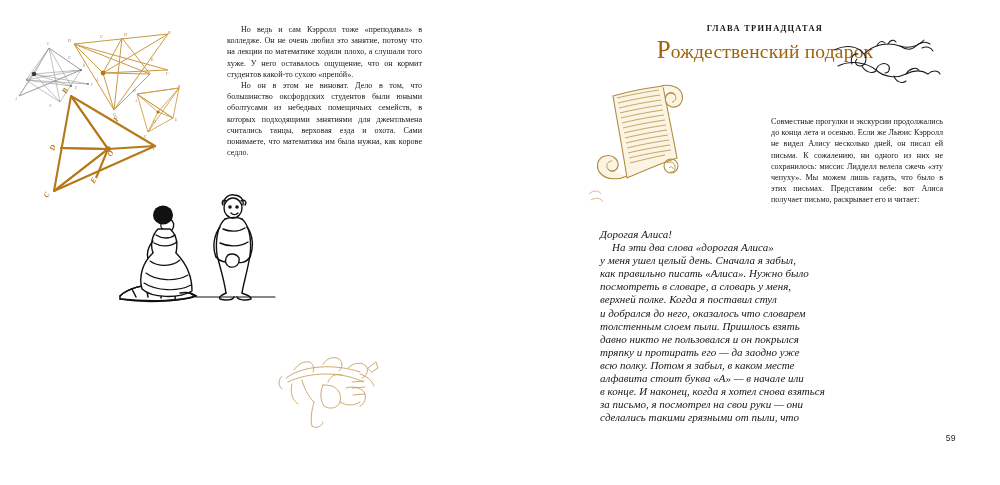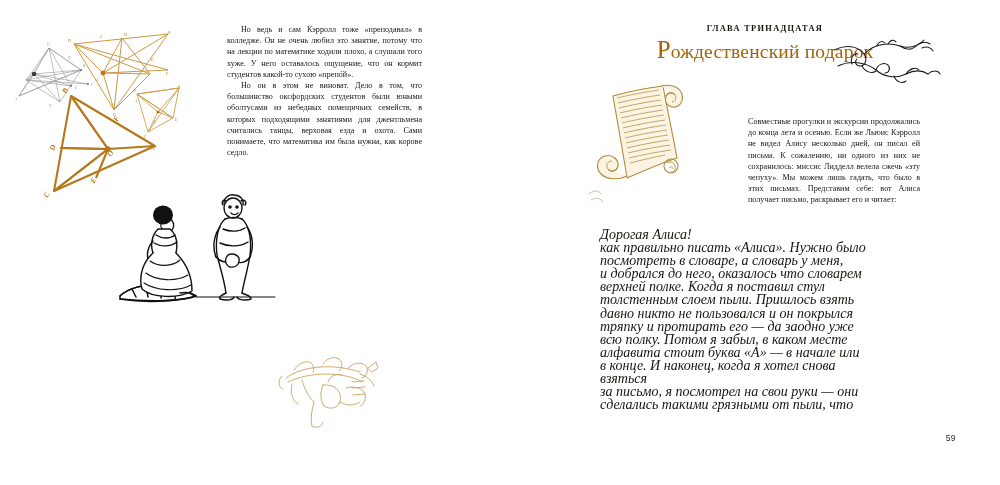--- a/index.html
+++ b/index.html
@@ -30,21 +30,21 @@
     margin-left: 44px;
   }
   .body-text p {
     margin: 0;
     text-indent: 14px;
   }
   .italic-letter {
     position: absolute;
     font-family: "Liberation Serif", "DejaVu Serif", serif;
     font-style: italic;
-    font-size: 14px;
+    font-size: 11px;
     line-height: 13.1px;
     color: #17150f;
     text-align: left;
   }
   .italic-letter p { margin: 0; }
   .italic-letter p.ind { text-indent: 12px; }
 
   
   .chapter-wrap {
     position: absolute;
@@ -353,30 +353,32 @@
       <path d="M84,79 C87,77 91,78 92,82 C93,86 90,89 87,88" fill="none" stroke="#b08a3e" stroke-width="0.9"></path>
       <path d="M86,84 C88,82 90,83 90,85" fill="none" stroke="#b08a3e" stroke-width="0.8"></path>
 
       <g stroke="#c79b57" stroke-width="0.7" fill="none">
         <path d="M6,110 C10,106 16,106 18,110"></path>
         <path d="M8,116 C13,113 18,114 20,118"></path>
       </g>
     </svg>
   </div>
 
-  <div class="body-text" style="left:704px; top:116px; width:172px;">
+  <div class="body-text" style="left:727px; top:116px; width:172px;">
     <p style="text-indent:0;">Совместные прогулки и экскурсии продолжались до конца лета и осенью. Если же Льюис Кэрролл не видел Алису несколько дней, он писал ей письма. К сожалению, ни одного из них не сохранилось: миссис Лидделл велела сжечь «эту чепуху». Мы можем лишь гадать, что было в этих письмах. Представим себе: вот Алиса получает письмо, раскрывает его и читает:</p>
   </div>
 
   <div class="italic-letter" style="left:600px; top:228px; width:285px;">
     <p>Дорогая Алиса!</p>
+    <p class="ind">На эти два слова «дорогая Алиса»</p>
+    <p>у меня ушел целый день. Сначала я забыл,</p>
     <p>как правильно писать «Алиса». Нужно было</p>
     <p>посмотреть в словаре, а словарь у меня,</p>
+    <p>верхней полке. Когда я поставил стул</p>
     <p>и добрался до него, оказалось что словарем</p>
-    <p>верхней полке. Когда я поставил стул</p>
     <p>толстенным слоем пыли. Пришлось взять</p>
     <p>давно никто не пользовался и он покрылся</p>
     <p>тряпку и протирать его — да заодно уже</p>
     <p>всю полку. Потом я забыл, в каком месте</p>
     <p>алфавита стоит буква «А» — в начале или</p>
     <p>в конце. И наконец, когда я хотел снова взяться</p>
     <p>за письмо, я посмотрел на свои руки — они</p>
     <p>сделались такими грязными от пыли, что</p>
   </div>
 

